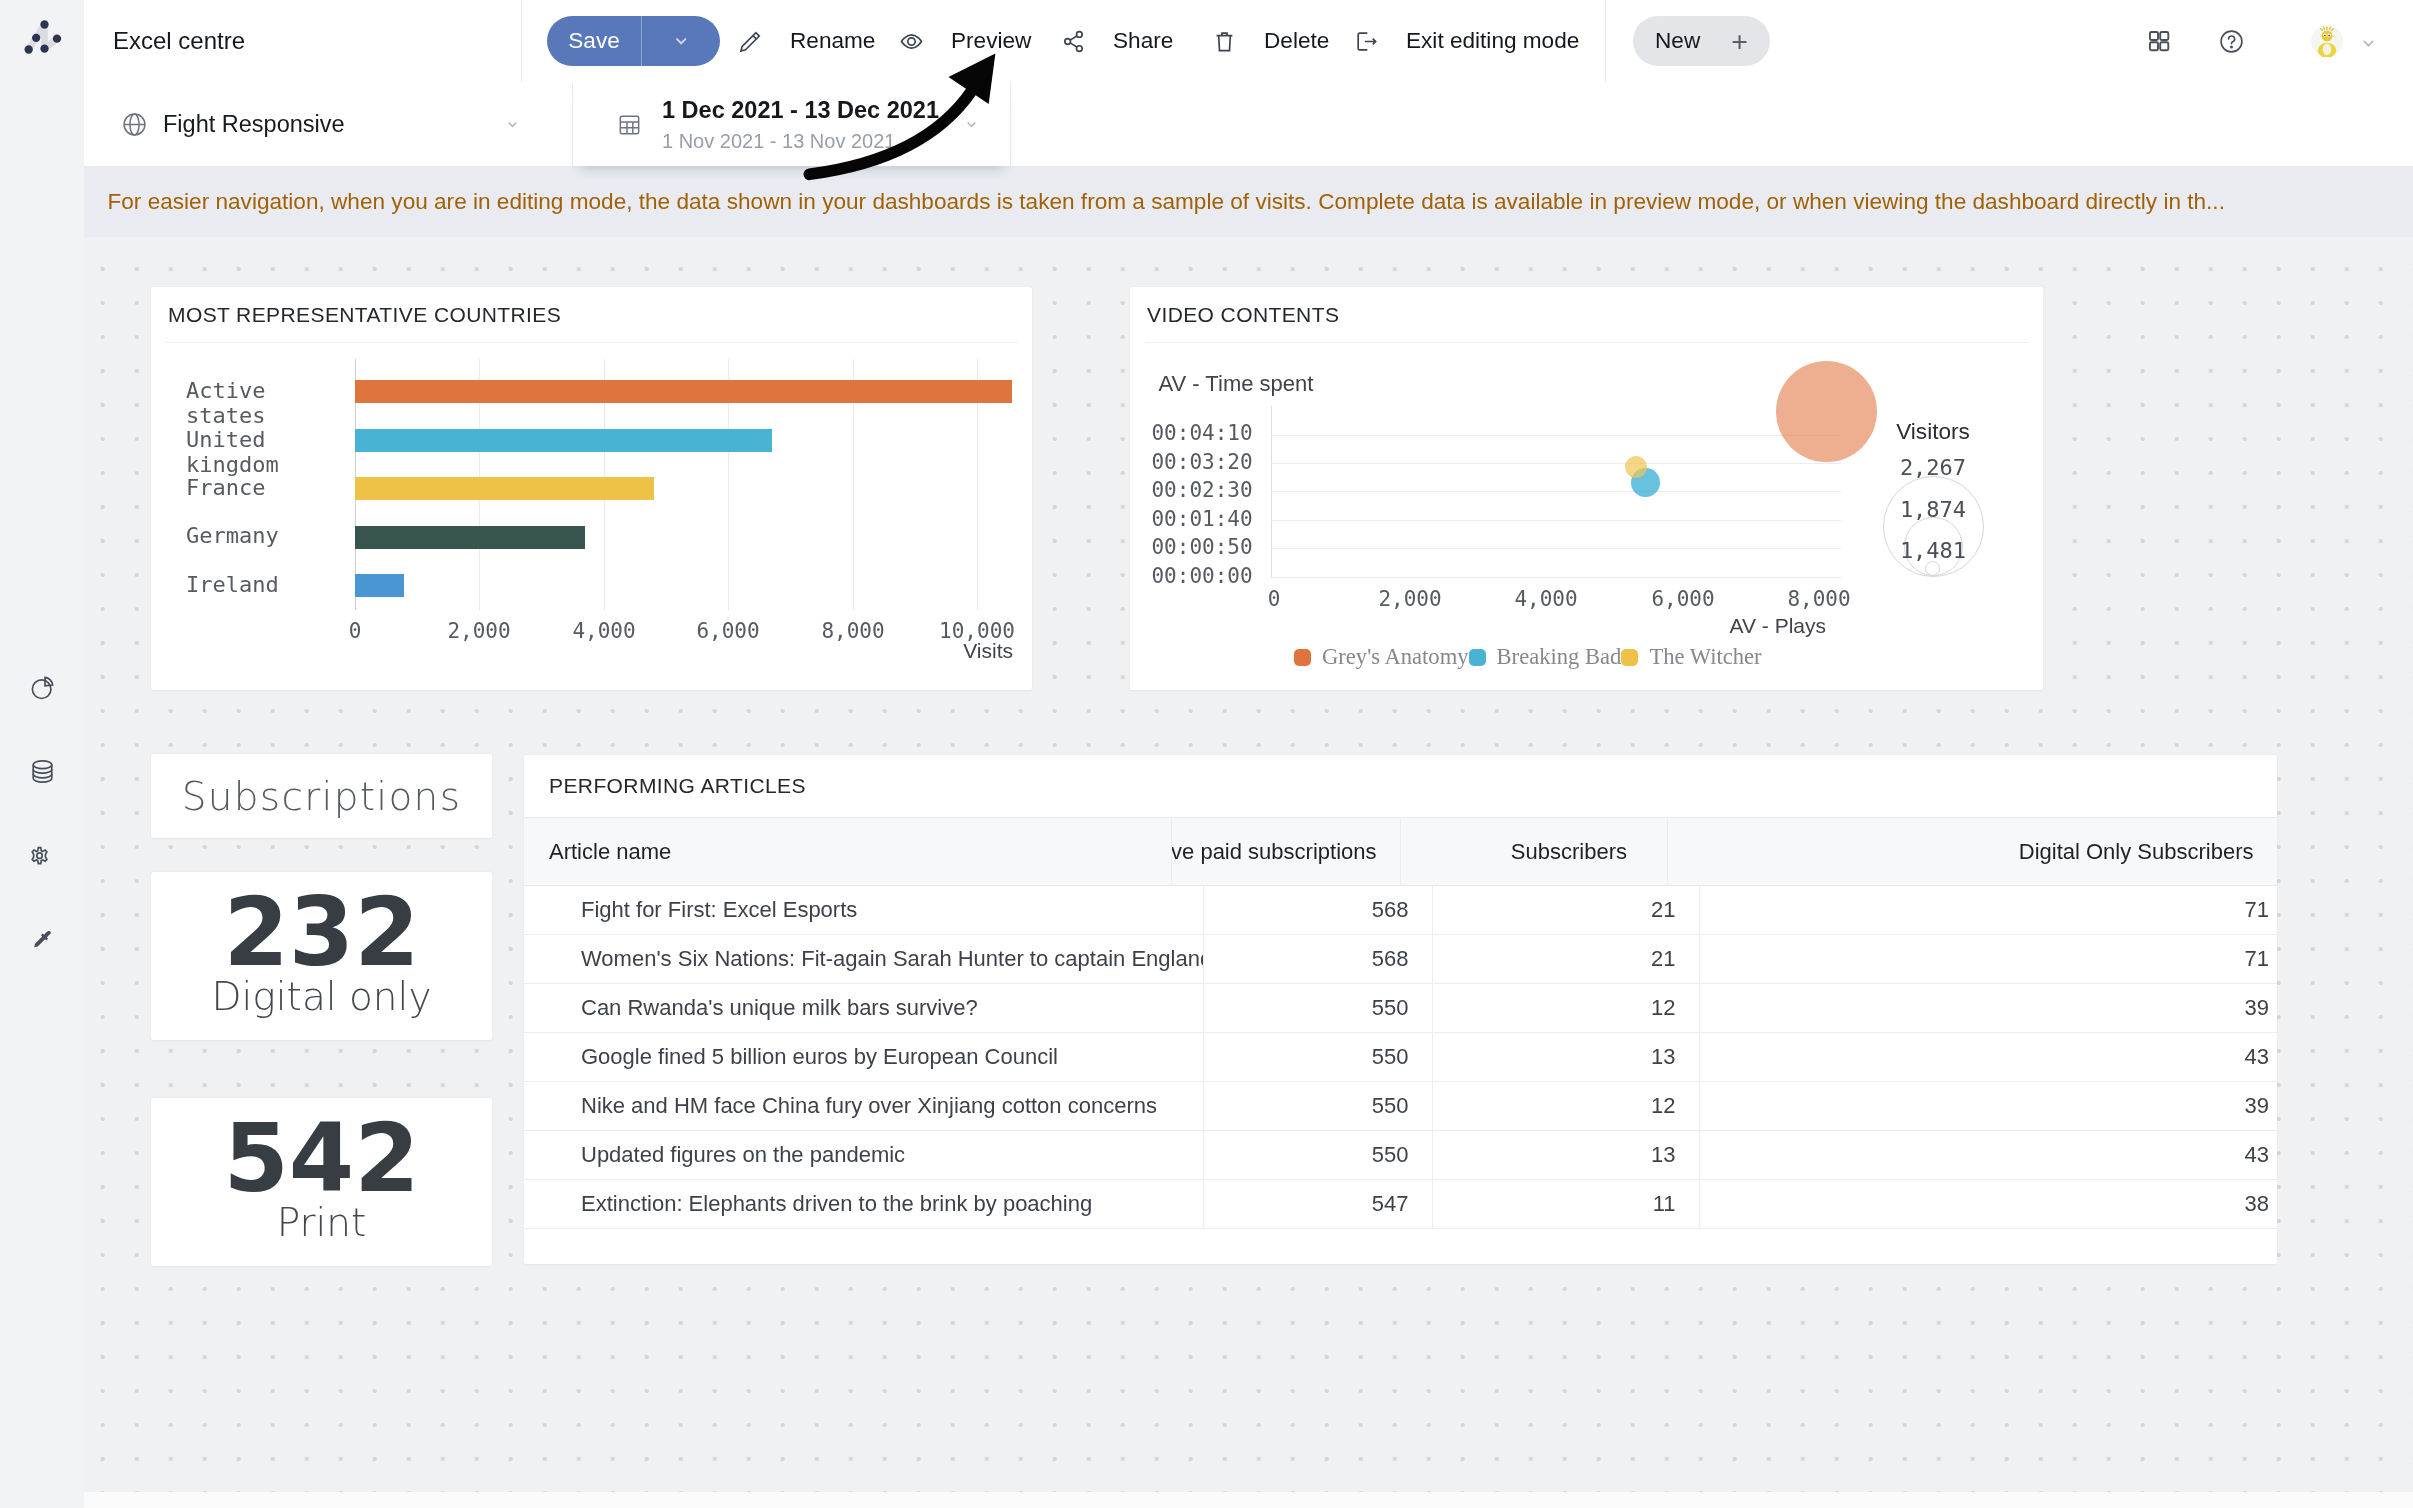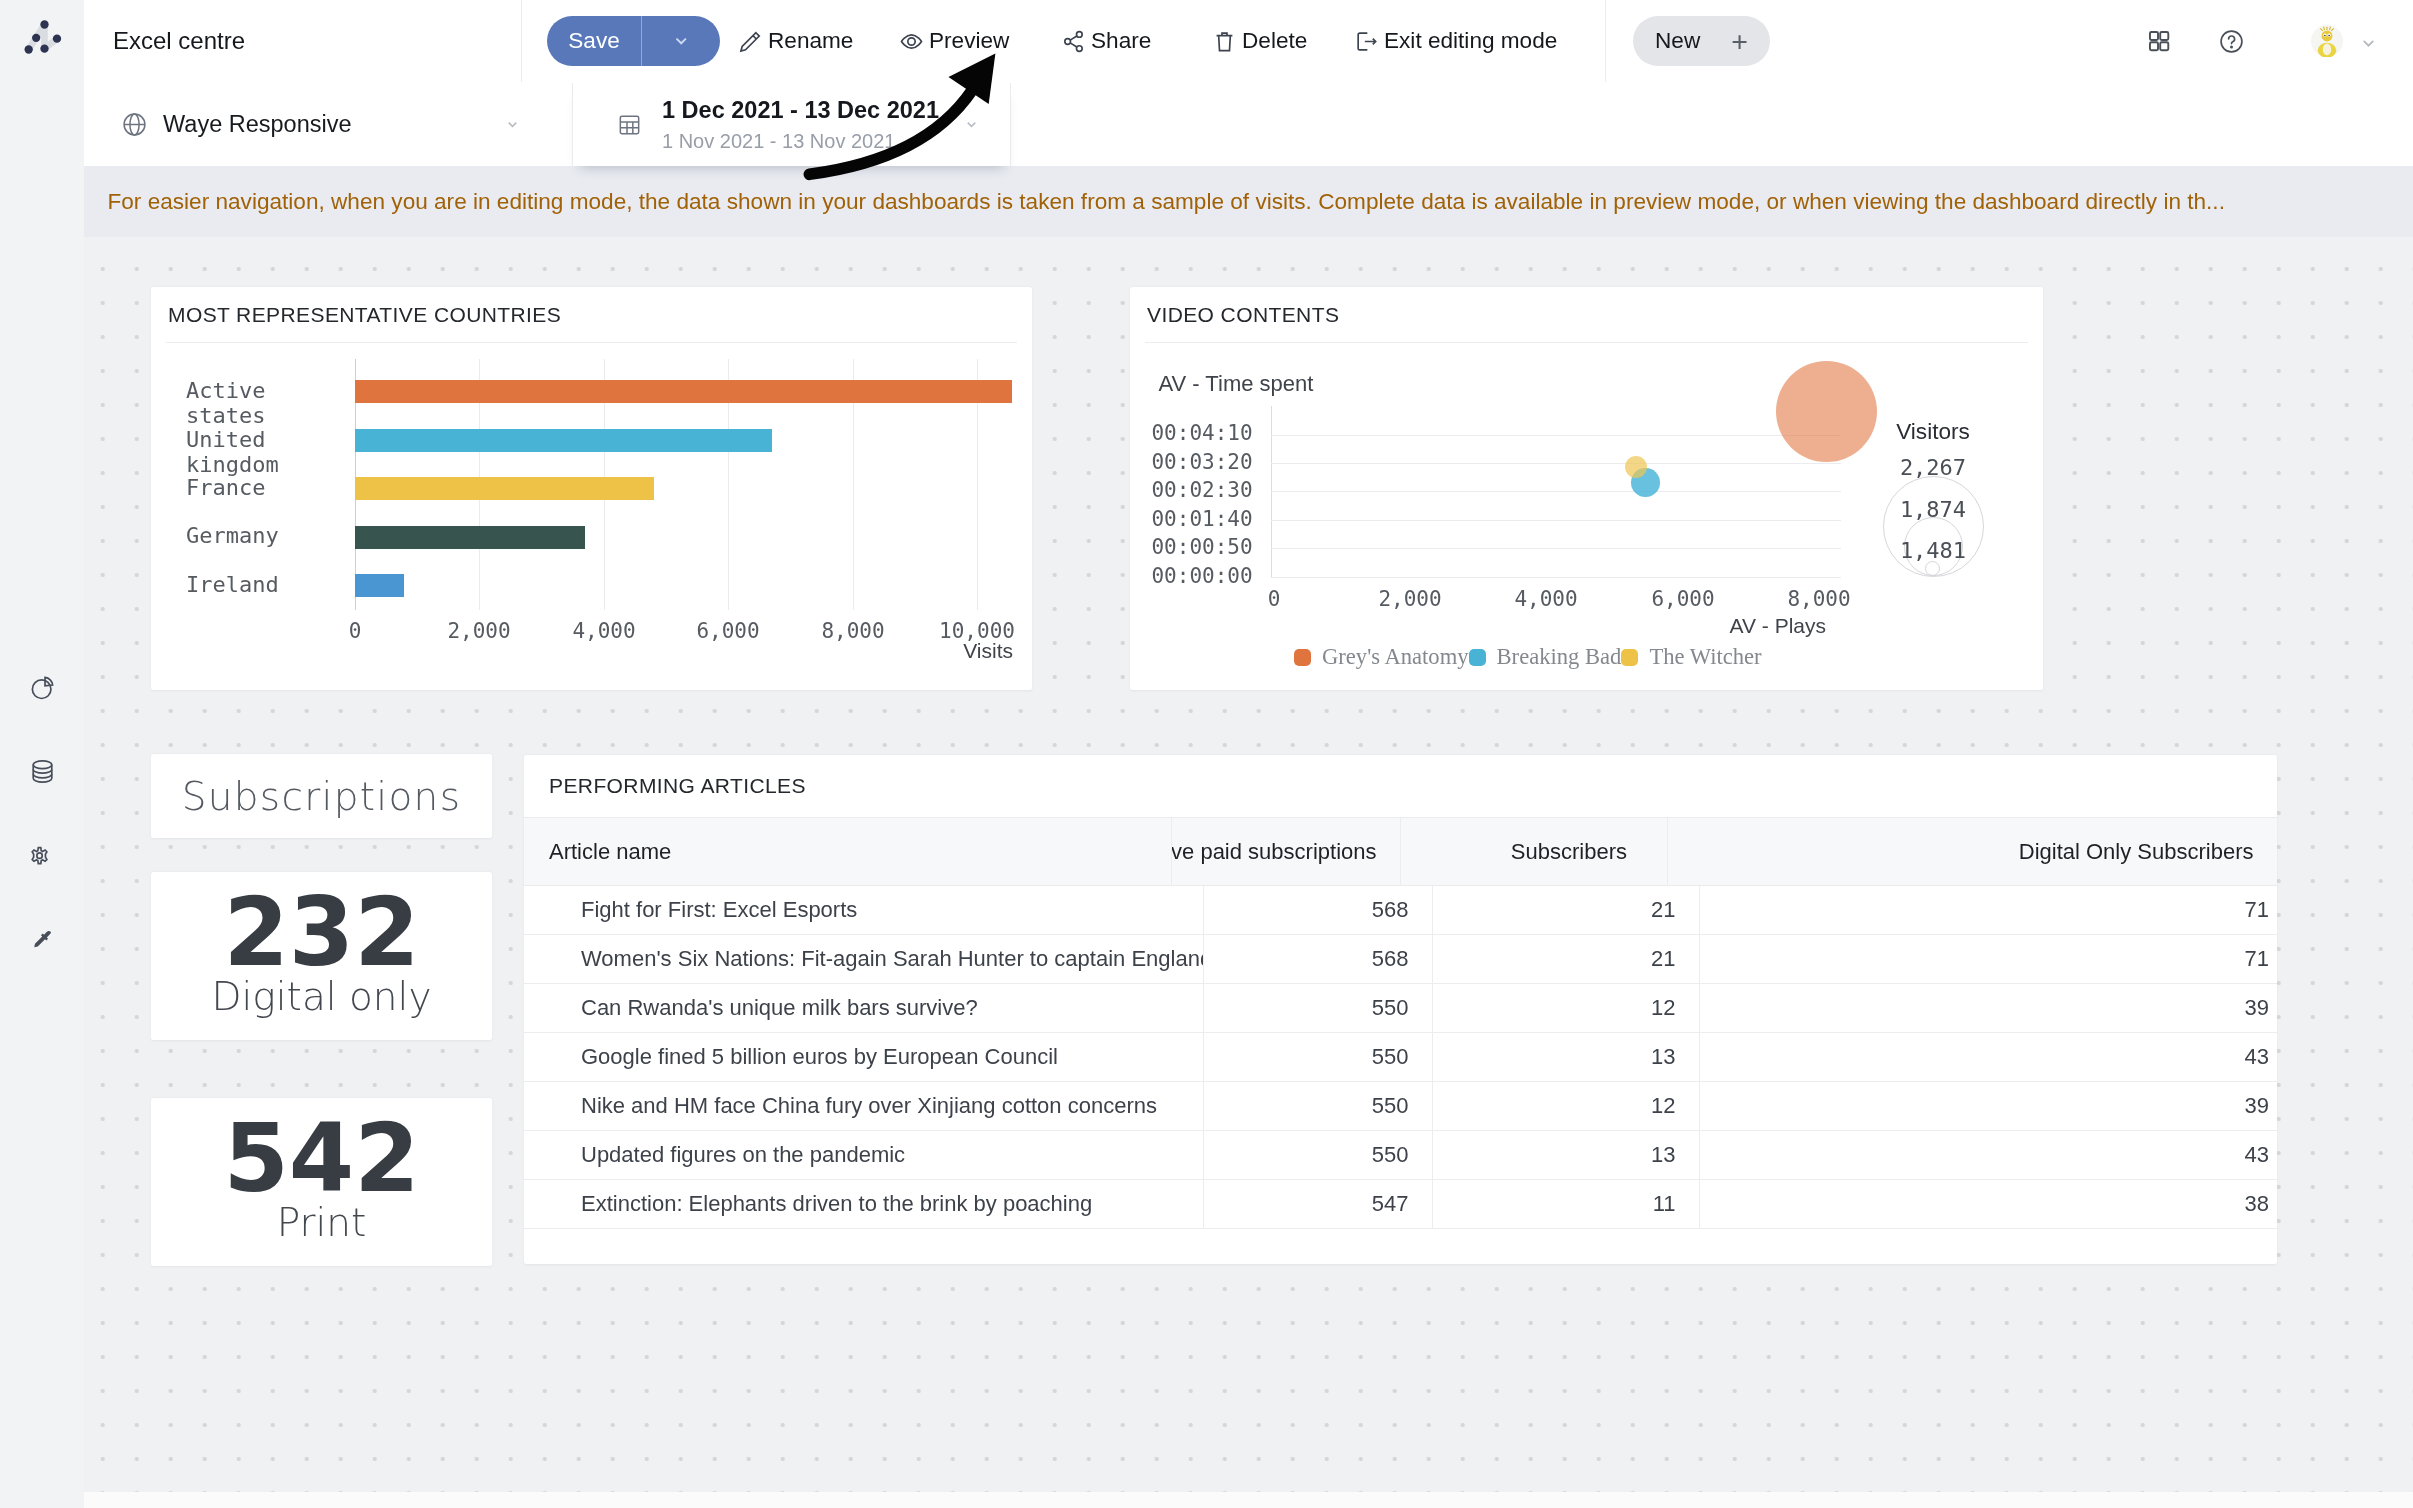--- a/index.html
+++ b/index.html
@@ -9,21 +9,21 @@
   
   .sidebar{position:absolute;left:0;top:0;width:84px;height:1508px;background:#f2f3f5;z-index:5;}
   .rail-icon{position:absolute;left:28.5px;width:27px;height:27px;color:#474e5a;cursor:pointer;}
   .logo{position:absolute;left:22px;top:17px;width:40px;height:40px;}
   
   .row1{position:absolute;left:84px;top:0;width:2330px;height:83px;background:#fff;
         border-bottom:0.8px solid #e9eaec;z-index:6;}
   .page-title{position:absolute;left:29px;top:0;height:82px;display:flex;align-items:center;
         font-size:24px;color:#15181d;}
   .vdiv{position:absolute;top:0;width:0.8px;height:82px;background:#ebecef;}
-  .tool-btn{position:absolute;top:0;height:82px;display:flex;align-items:center;gap:5px;
+  .tool-btn{position:absolute;top:0;height:82px;display:flex;align-items:center;gap:27px;
         font-size:22.6px;color:#15181d;cursor:pointer;}
   .tool-btn svg{color:#3c434e;}
   .save-btn{position:absolute;left:463px;top:16px;width:173px;height:50px;border-radius:25px;
         background:#5878ba;display:flex;align-items:stretch;cursor:pointer;overflow:hidden;justify-content:center;}
   .save-main{width:94px;display:flex;align-items:center;justify-content:center;color:#fff;font-size:22.6px;}
   .save-sep{width:0.8px;background:rgba(255,255,255,.35);}
   .save-caret{flex:1;display:flex;align-items:center;justify-content:center;color:#ccd7ef;}
   .new-btn{position:absolute;left:1549px;top:16px;width:137px;height:50px;border-radius:25px;
         background:#e4e5e8;display:flex;align-items:center;justify-content:space-between;
         padding:0 22px;box-sizing:border-box;font-size:22.6px;color:#15181d;cursor:pointer;}
@@ -241,21 +241,21 @@
       </svg>
   </div>
 
   <div class="row2">
     <div class="site-sel">
       <svg class="globe" width="25" height="25" viewBox="0 0 30 30" fill="none" stroke="currentColor" stroke-width="1.8">
           <circle cx="15" cy="15" r="12.5"></circle>
           <ellipse cx="15" cy="15" rx="5.5" ry="12.5"></ellipse>
           <path d="M2.5 15h25"></path>
         </svg>
-      <div class="site-label">Waye Responsive</div>
+      <div class="site-label">Fight Responsive</div>
       <svg class="sel-caret" style="left:421px" width="15" height="15" viewBox="0 0 20 20" fill="none" stroke="currentColor" stroke-width="2">
           <path d="M5 7.5l5 5 5-5"></path>
         </svg>
     </div>
     <div class="date-panel">
       <svg class="date-cal" width="25" height="25" viewBox="0 0 30 30" fill="none" stroke="currentColor" stroke-width="1.8">
           <rect x="4" y="5" width="22" height="21" rx="2"></rect>
           <path d="M4 12h22M12 12v14M19 12v14M4 19h22"></path>
         </svg>
       <div class="date-main">1 Dec 2021 - 13 Dec 2021</div>

